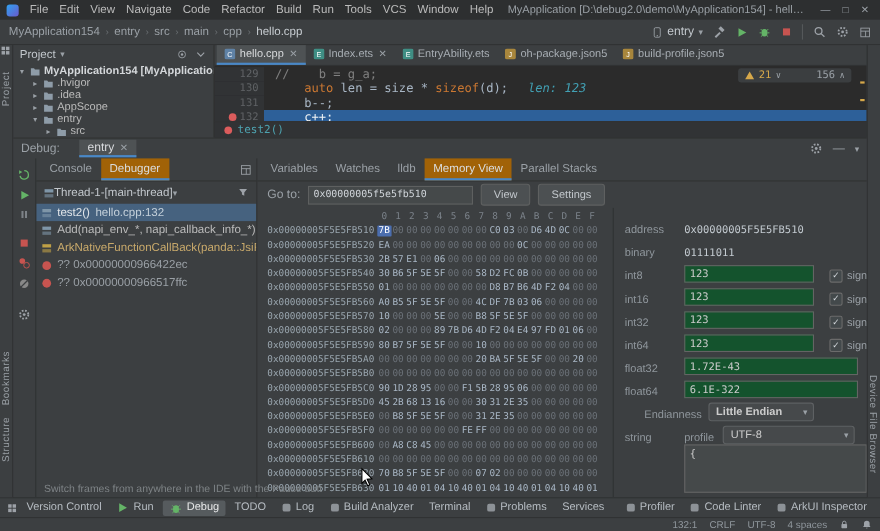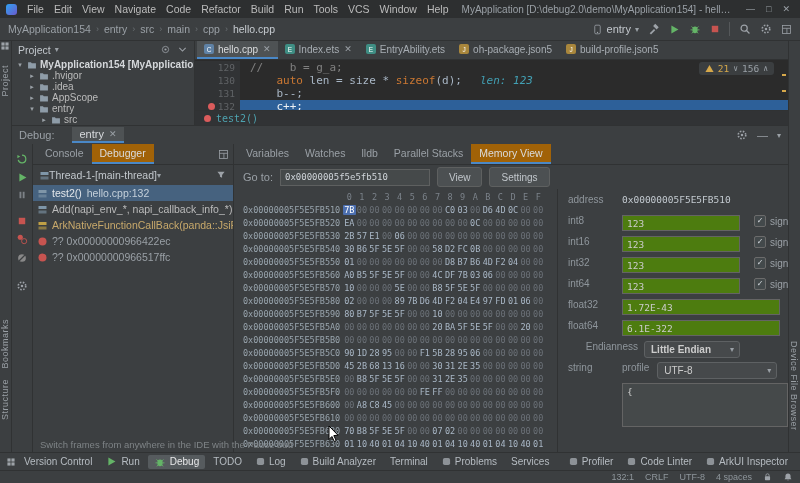--- a/index.html
+++ b/index.html
@@ -58,21 +58,21 @@
   .lnum{color:#606366;font-size:9.5px;}
   .line-body{flex:1;display:flex;padding-left:10px;white-space:pre;min-width:0;}
   .code-line.exec .line-body{background:#2d6099;}
   .tok-keyword{color:#cc7832;}
   .tok-plain{color:#a9b7c6;}
   .tok-comment{color:#808080;}
   .code-line.exec .tok-plain{color:#eef2f5;}
   .dbg-hint{color:#42a0b4;font-style:italic;margin-left:18px;}
   .inspections{position:absolute;top:2px;right:14px;display:flex;align-items:center;gap:4px;background:#3b3e40;border-radius:3px;padding:1px 6px;font-size:9.5px;}
   .warn-count{color:#d6a84a;}
-  .weak-count{color:#9aa0a6;}
+  .weak-count{color:#9aa0a6;margin-left:28px;}
   .err-stripe{position:absolute;top:0;right:2px;width:4px;height:100%;}
   .err-mark{position:absolute;right:0;width:4px;height:2px;background:#d6a84a;}
   .editor-crumb{height:14px;flex:0 0 auto;display:flex;align-items:center;gap:5px;background:#313335;border-top:1px solid #303233;padding:0 9px;font-size:10px;}
   .red-dot{width:7px;height:7px;border-radius:50%;background:#db5c5c;}
   .crumb-fn{color:#4ea3b0;font-family:"DejaVu Sans Mono",monospace;}
 
   
   .debug-panel{flex:1;display:flex;flex-direction:column;border-top:1px solid #303233;min-height:0;}
   .debug-header{height:18px;flex:0 0 auto;display:flex;align-items:center;gap:18px;padding:0 7px;}
   .dim{color:#9aa0a6;}
@@ -107,26 +107,26 @@
   .hex-header{display:flex;height:13px;align-items:center;color:#7b828a;font-size:8.5px;}
   .hex-header .spacer{width:100px;flex:0 0 auto;}
   .hex-col{width:12.6px;text-align:center;flex:0 0 auto;}
   .hex-row{display:flex;height:13px;align-items:center;}
   .hex-addr{width:100px;flex:0 0 auto;color:#99a5ae;font-size:8.5px;}
   .hex-byte{width:12.6px;flex:0 0 auto;text-align:center;color:#a9b7c6;font-size:8.5px;border-radius:1px;}
   .hex-byte.zero{color:#6b7178;}
   .hex-byte.selected{background:#4b6eaf;color:#fff;}
 
   .inspector{flex:1;padding:5px 8px 0 10px;border-left:1px solid #303233;min-width:0;}
-  .insp-row{display:flex;align-items:flex-start;height:21px;gap:6px;}
+  .insp-row{display:flex;align-items:flex-end;height:21px;gap:6px;}
   .insp-label{width:48px;flex:0 0 auto;color:#8f969c;font-size:10px;}
   .insp-label.wlab{width:70px;}
   .insp-label.auto{width:auto;margin-right:2px;}
   .insp-value{color:#c3cad0;font-family:"DejaVu Sans Mono",monospace;font-size:9.5px;}
-  .insp-input{width:118px;height:16px;background:#4d7c0f;border:1px solid #646464;color:#ccc;font:9.5px "DejaVu Sans Mono",monospace;padding:0 4px;box-sizing:border-box;}
+  .insp-input{width:118px;height:16px;background:#14532d;border:1px solid #646464;color:#ccc;font:9.5px "DejaVu Sans Mono",monospace;padding:0 4px;box-sizing:border-box;}
   .insp-input.wide{width:166px;}
   .chk{display:flex;align-items:center;gap:4px;margin-left:8px;color:#9aa0a6;font-size:10px;}
   .chk .box{width:10px;height:10px;background:#43494b;border:1px solid #6b6b6b;border-radius:2px;display:flex;align-items:center;justify-content:center;color:#d5dade;font-size:8px;line-height:1;}
   .select{height:17px;background:#46494b;border:1px solid #5e6163;border-radius:3px;display:flex;align-items:center;justify-content:space-between;padding:0 5px 0 6px;color:#ccc;font-size:10px;box-sizing:border-box;}
   .sel-endian{width:96px;font-weight:bold;}
   .sel-charset{width:120px;}
   .string-area{width:166px;height:44px;background:#45494a;border:1px solid #646464;color:#ccc;font:9.5px "DejaVu Sans Mono",monospace;padding:2px 4px;box-sizing:border-box;resize:none;margin-left:54px;}
 
   
   .bottom-tools{height:17px;flex:0 0 auto;display:flex;align-items:center;background:#3c3f41;border-top:1px solid #303233;padding:0 6px;gap:2px;font-size:10px;}
@@ -565,22 +565,22 @@
                 </div>
               </div>
             <div class="frames-hint">Switch frames from anywhere in the IDE with the Pause button</div>
           </div>
 
           <div class="views-col">
             <div class="tabs-row" id="view-tabs">
                 <span class="tab">Variables</span>
                 <span class="tab">Watches</span>
                 <span class="tab">lldb</span>
+                <span class="tab active">Memory View</span>
                 <span class="tab">Parallel Stacks</span>
-                <span class="tab active">Memory View</span>
               </div>
             <div class="goto-row">
               <span class="goto-label">Go to:</span>
               <input class="goto-input" value="0x00000005f5e5fb510" style="">
               <span class="btn">View</span>
               <span class="btn">Settings</span>
             </div>
             <div class="memory-body">
               <div class="hex-wrap" id="hex">
                   <div class="hex-header">
@@ -963,20 +963,24 @@
                     <span class="hex-byte">40</span>
                     <span class="hex-byte">01</span>
                   </div>
                 </div>
               <div class="inspector">
                 <div class="insp-row">
                   <span class="insp-label">address</span>
                   <span class="insp-value">0x00000005F5E5FB510</span>
                 </div>
                 <div class="insp-row">
+                  <span class="insp-label">binary</span>
+                  <span class="insp-value">01111011</span>
+                </div>
+                <div class="insp-row">
                   <span class="insp-label">int8</span>
                   <input class="insp-input" value="123" style="">
                   <span class="chk">
                       <span class="box">✓</span>
                       <span>signed</span>
                     </span>
                 </div>
                 <div class="insp-row">
                   <span class="insp-label">int16</span>
                   <input class="insp-input" value="123" style="">

